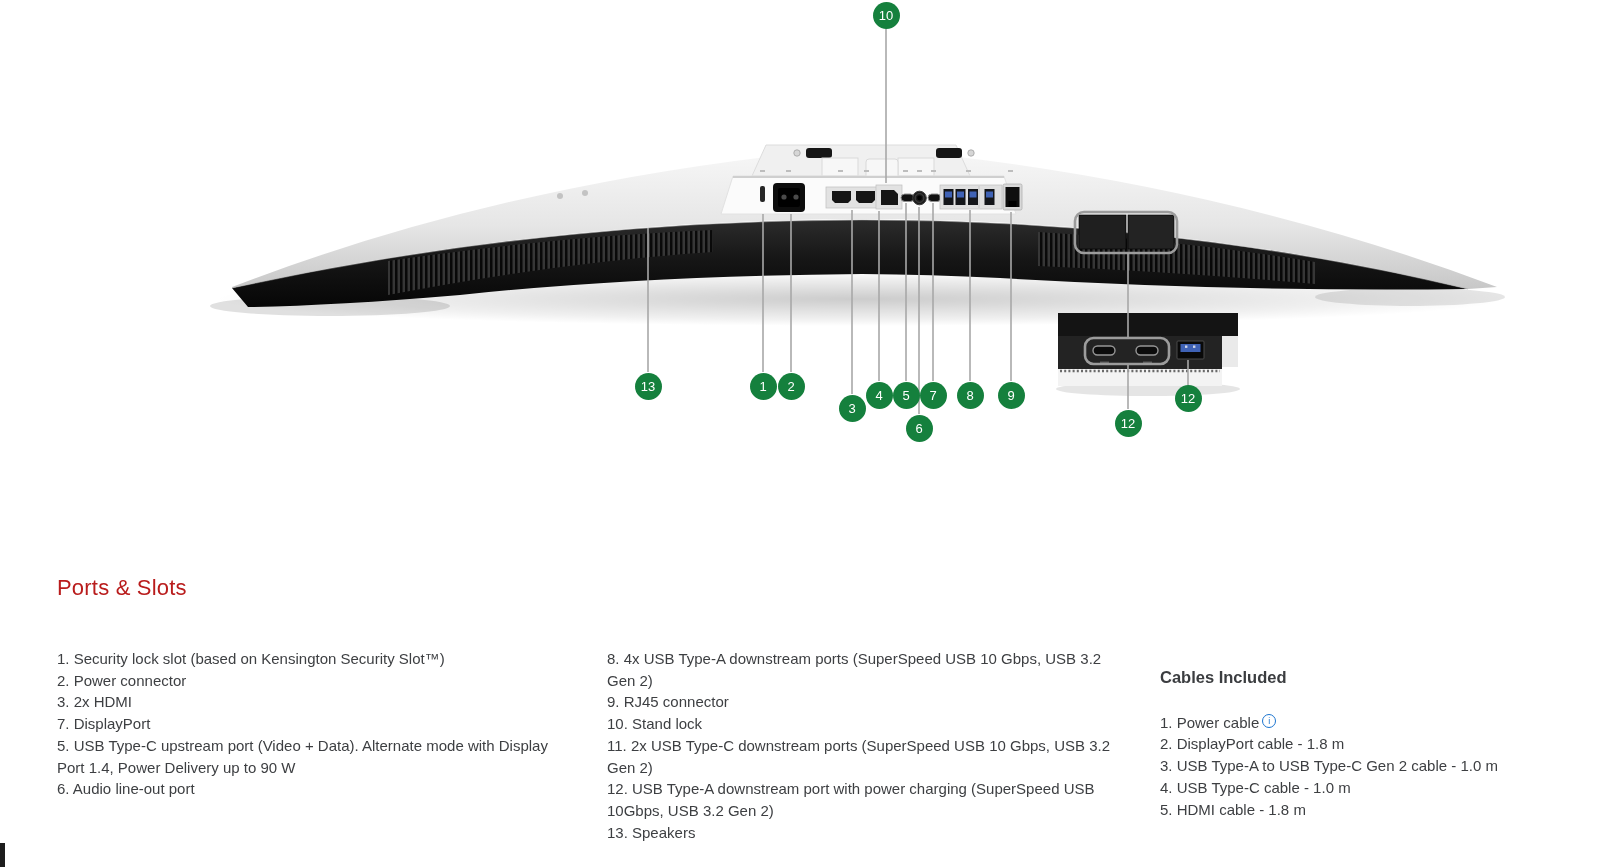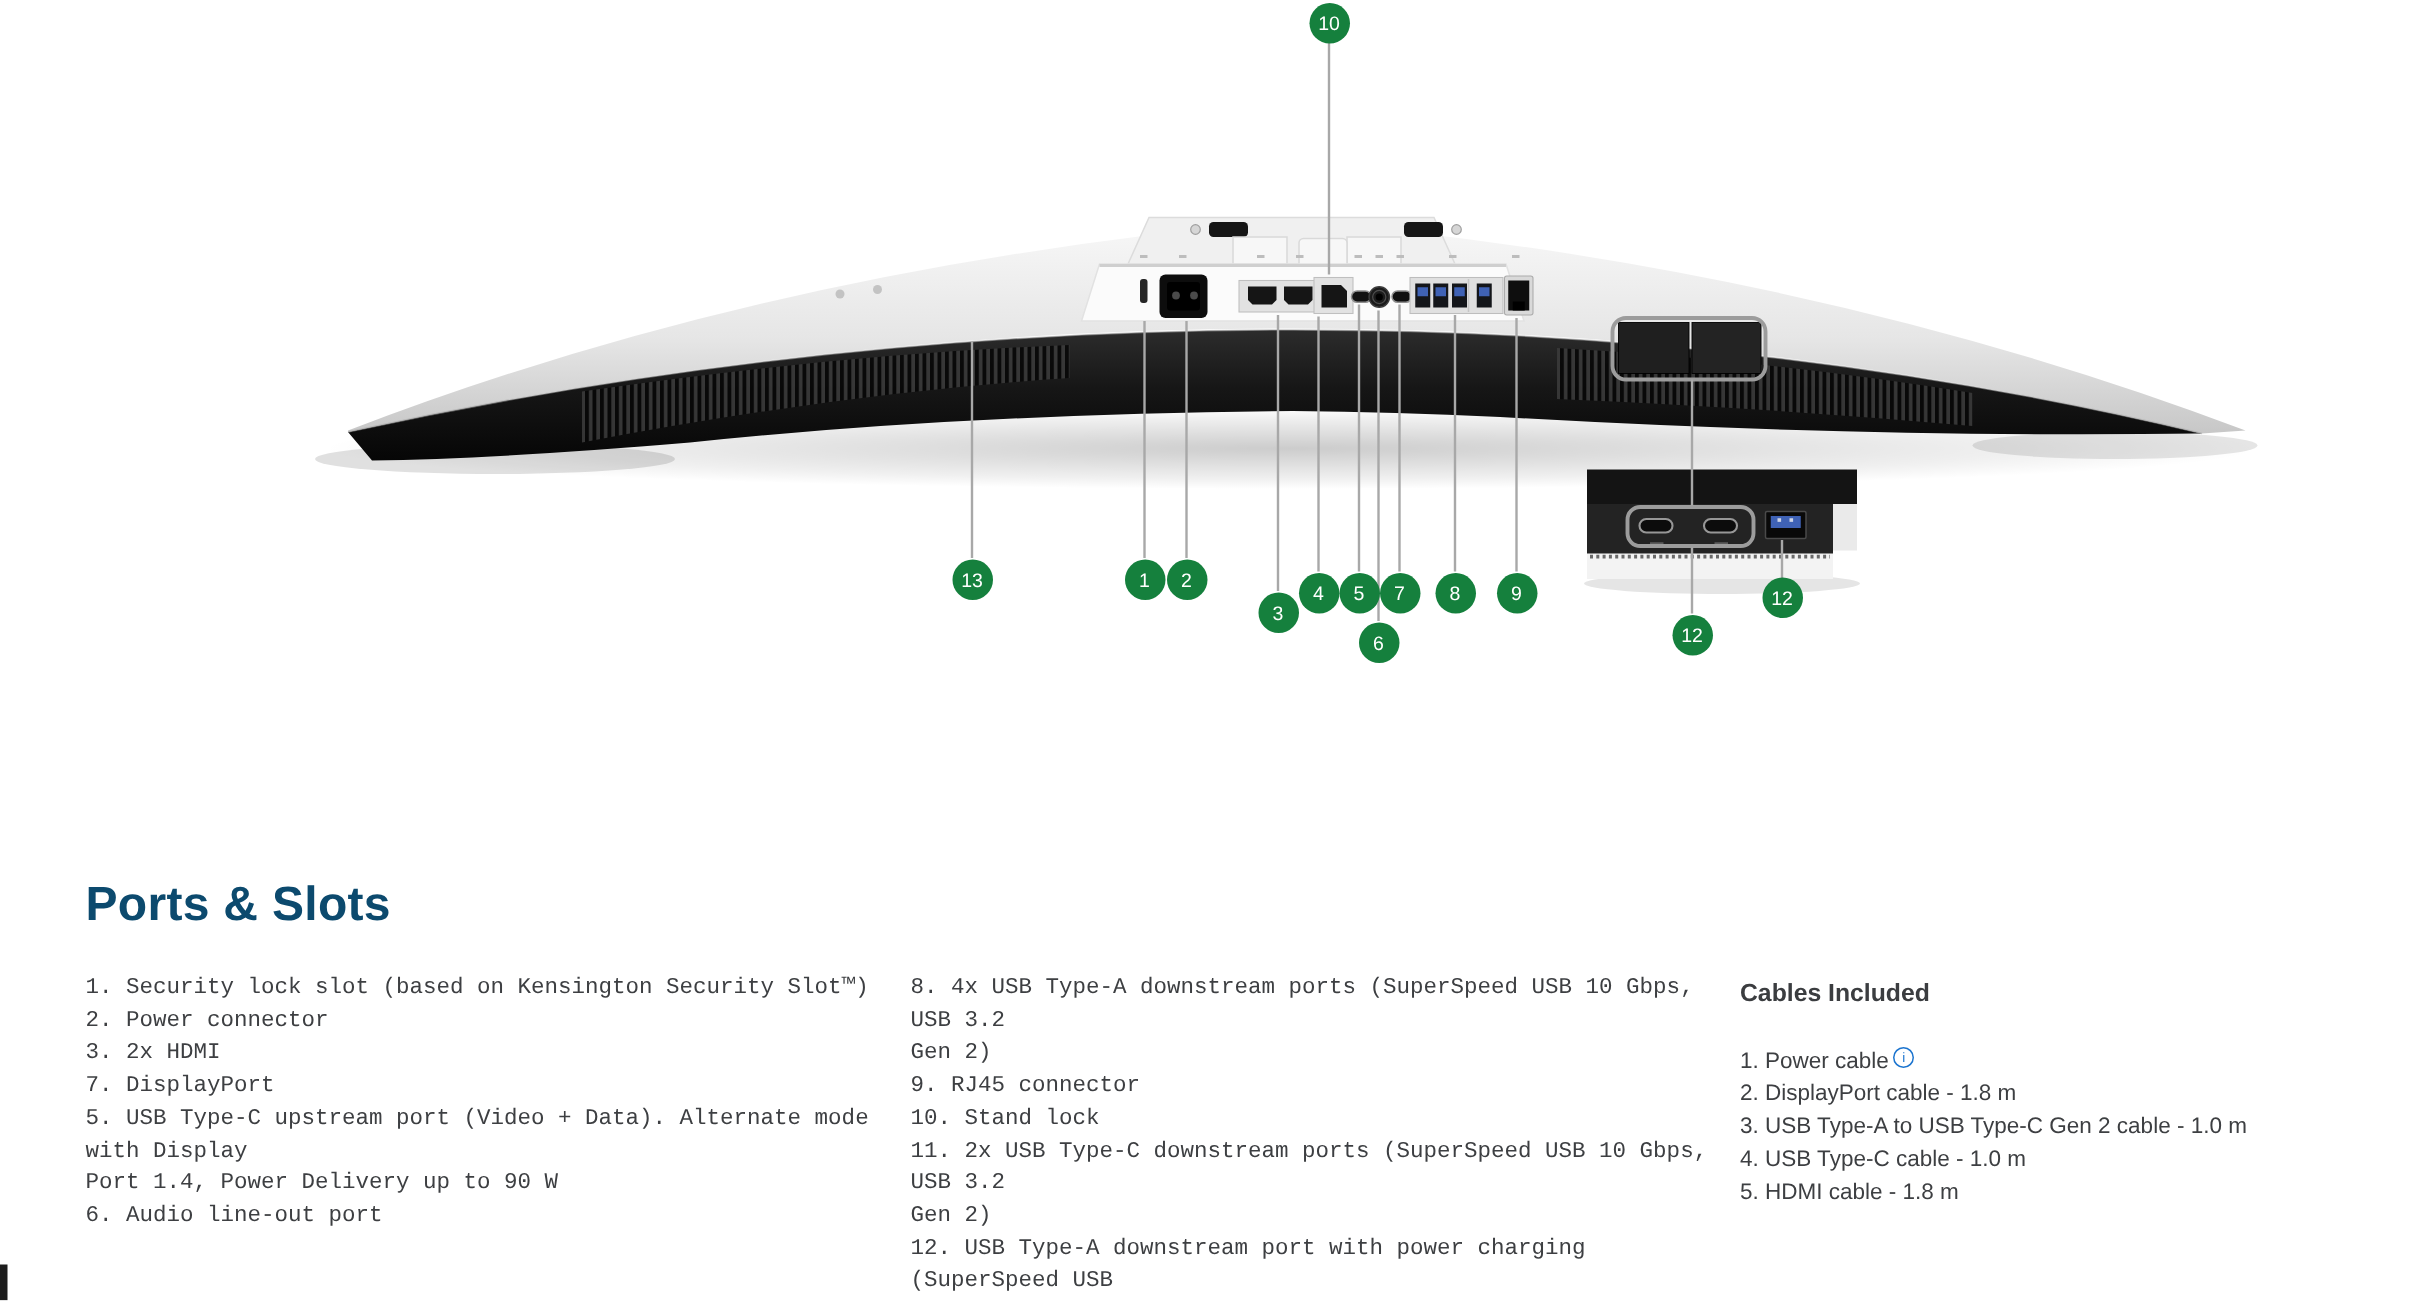--- a/index.html
+++ b/index.html
@@ -8,29 +8,29 @@
     font-family:"Liberation Sans","DejaVu Sans",sans-serif;
   }
   .figure{position:absolute;left:0;top:0;width:1611px;height:540px;}
   .figure svg{display:block;}
   .callout{
     position:absolute;width:27px;height:27px;border-radius:50%;
     background:#15803d;color:#ffffff;font-size:13px;line-height:27px;
     text-align:center;user-select:none;
   }
   .section-title{
-    position:absolute;left:57px;top:557px;font-size:32px;font-weight:700;
-    color:#0c4a6e;letter-spacing:.2px;
+    position:absolute;left:57px;top:557px;font-size:22px;font-weight:400;
+    color:#b91c1c;letter-spacing:.2px;
   }
   .col{position:absolute;top:648px;font-size:15px;line-height:21.7px;color:#3d3f42;}
   .col1{left:57px;width:540px;}
   .col2{left:607px;width:540px;}
   .col3{left:1160px;width:420px;top:651px;}
-  .port-item{white-space:pre-line;font-family:Liberation Mono, monospace;}
-  .cables-title{font-weight:700;font-size:16.5px;color:#3b3d40;margin:1px 0 23px 0;}
+  .port-item{white-space:pre-line;}
+  .cables-title{font-weight:700;font-size:16.5px;color:#3b3d40;margin:16px 0 23px 0;}
   .cable-row{line-height:21.7px;}
   .info-icon{
     display:inline-block;width:12px;height:12px;border:1.4px solid #1b74cf;border-radius:50%;
     color:#1b74cf;font-size:9px;line-height:12px;text-align:center;font-style:normal;
     vertical-align:4px;margin-left:3px;cursor:pointer;
   }
   .edge-artifact{position:absolute;left:0;top:843px;width:5px;height:24px;background:#1d1d1d;}
 </style>
 </head>
 <body>

